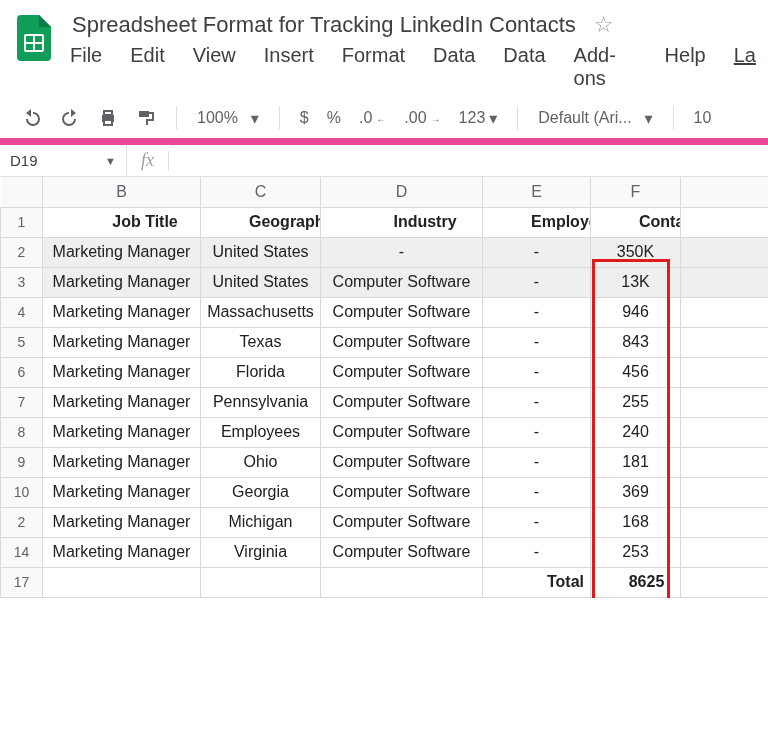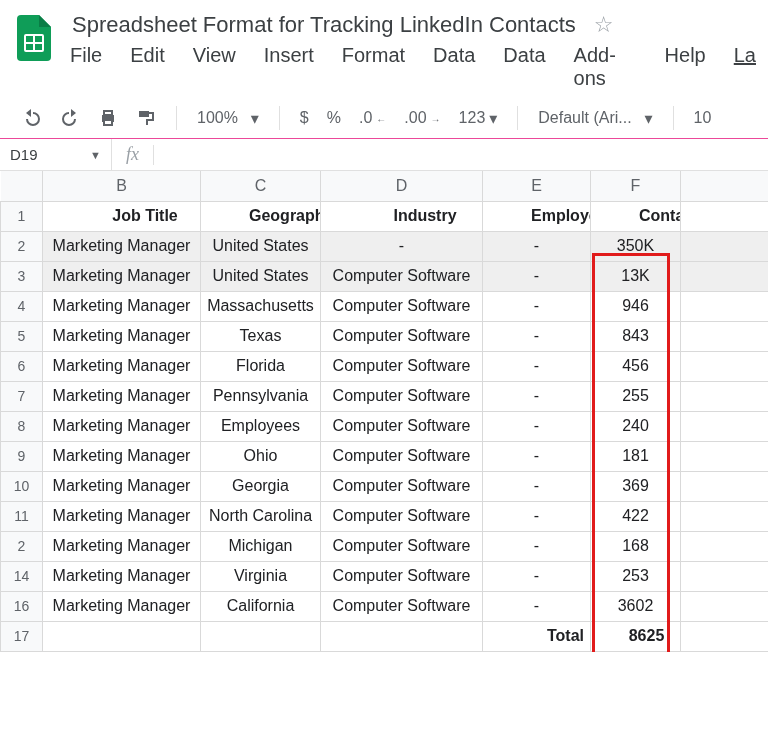--- a/index.html
+++ b/index.html
@@ -27,33 +27,33 @@
     font-size: 22px; color: #3c4043; padding: 2px 4px;
   }
   .menubar {
     display: flex; gap: 28px; padding: 4px 0 8px 2px;
     font-size: 20px; color: #3c4043;
   }
   .menubar span { cursor: default; }
   .toolbar {
     display: flex; align-items: center; gap: 6px;
     padding: 6px 16px;
-    border-bottom: 1px solid #ec4899;
+    border-bottom: 7px solid #ec4899;
     font-size: 16px; color: #5f6368;
   }
   .tb-sep { width: 1px; height: 24px; background: #e0e0e0; margin: 0 8px; }
   .tb-btn { padding: 4px 6px; display: inline-flex; align-items: center; gap: 4px; }
   .namebox-row {
     display: flex; align-items: center;
     border-bottom: 1px solid #e0e0e0;
     font-size: 15px; color: #3c4043;
     height: 32px;
   }
   .namebox {
-    width: 112px; padding: 0 10px; display: flex; align-items: center;
+    width: 127px; padding: 0 10px; display: flex; align-items: center;
     justify-content: space-between; border-right: 1px solid #e0e0e0; height: 100%;
   }
   .fx-label { padding: 0 14px; color: #9aa0a6; font-style: italic; font-family: serif; font-size: 18px; }
   .fx-sep { width: 1px; height: 20px; background: #e0e0e0; }
   .grid { position: relative; }
   table { border-collapse: collapse; table-layout: fixed; width: 768px; }
   th, td {
     border: 1px solid #d9d9d9;
     height: 30px;
     font-size: 16px;
@@ -283,53 +283,35 @@
         <tr>
           <th class="rowhead">10</th>
           <td>Marketing Manager</td>
           <td>Georgia</td>
           <td>Computer Software</td>
           <td>-</td>
           <td>369</td>
           <td></td>
         </tr>
         <tr>
-          <th class="rowhead">11</th>
-          <td>Marketing Manager</td>
-          <td>North Carolina</td>
-          <td>Computer Software</td>
-          <td>-</td>
-          <td>422</td>
-          <td></td>
-        </tr>
-        <tr>
           <th class="rowhead">2</th>
           <td>Marketing Manager</td>
           <td>Michigan</td>
           <td>Computer Software</td>
           <td>-</td>
           <td>168</td>
           <td></td>
         </tr>
         <tr>
           <th class="rowhead">14</th>
           <td>Marketing Manager</td>
           <td>Virginia</td>
           <td>Computer Software</td>
           <td>-</td>
           <td>253</td>
-          <td></td>
-        </tr>
-        <tr>
-          <th class="rowhead">16</th>
-          <td>Marketing Manager</td>
-          <td>California</td>
-          <td>Computer Software</td>
-          <td>-</td>
-          <td>3602</td>
           <td></td>
         </tr>
       </tbody>
   <tbody>
         <tr>
     <th class="rowhead">17</th>
     <td></td>
     <td></td>
     <td></td>
     <td class="total-label">Total</td>

